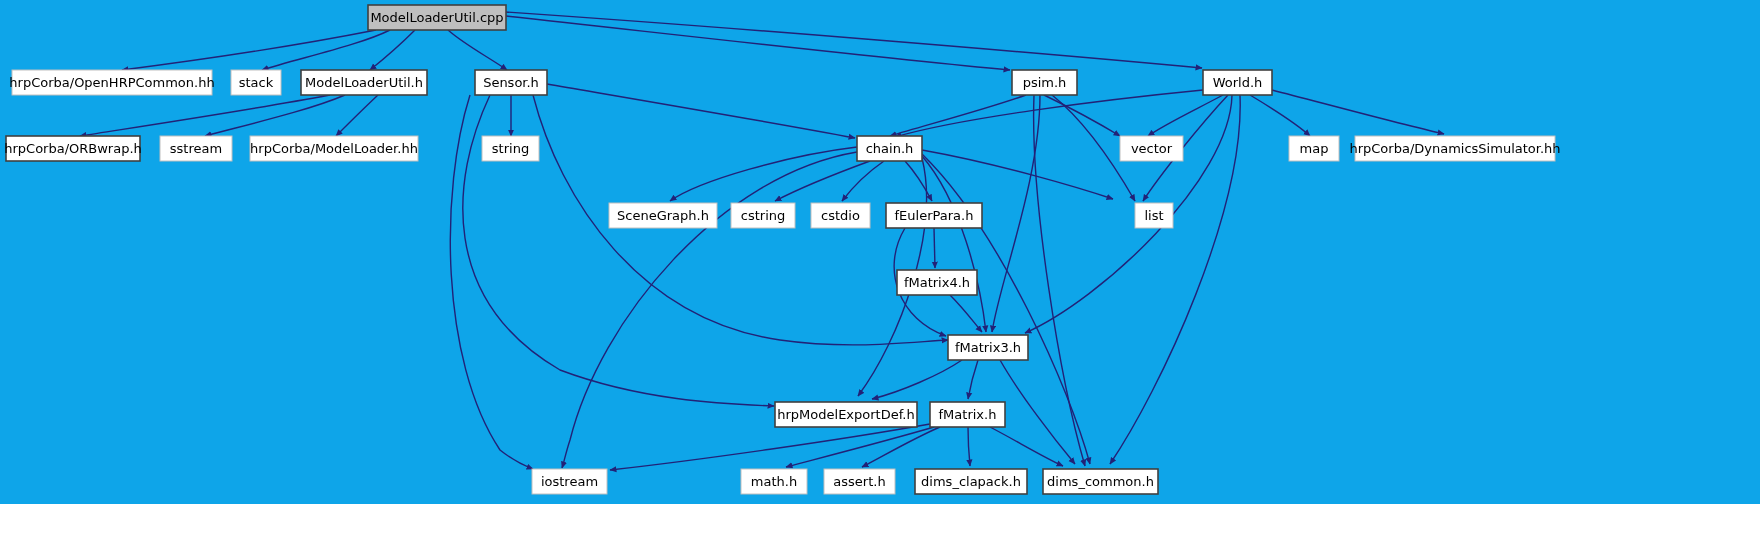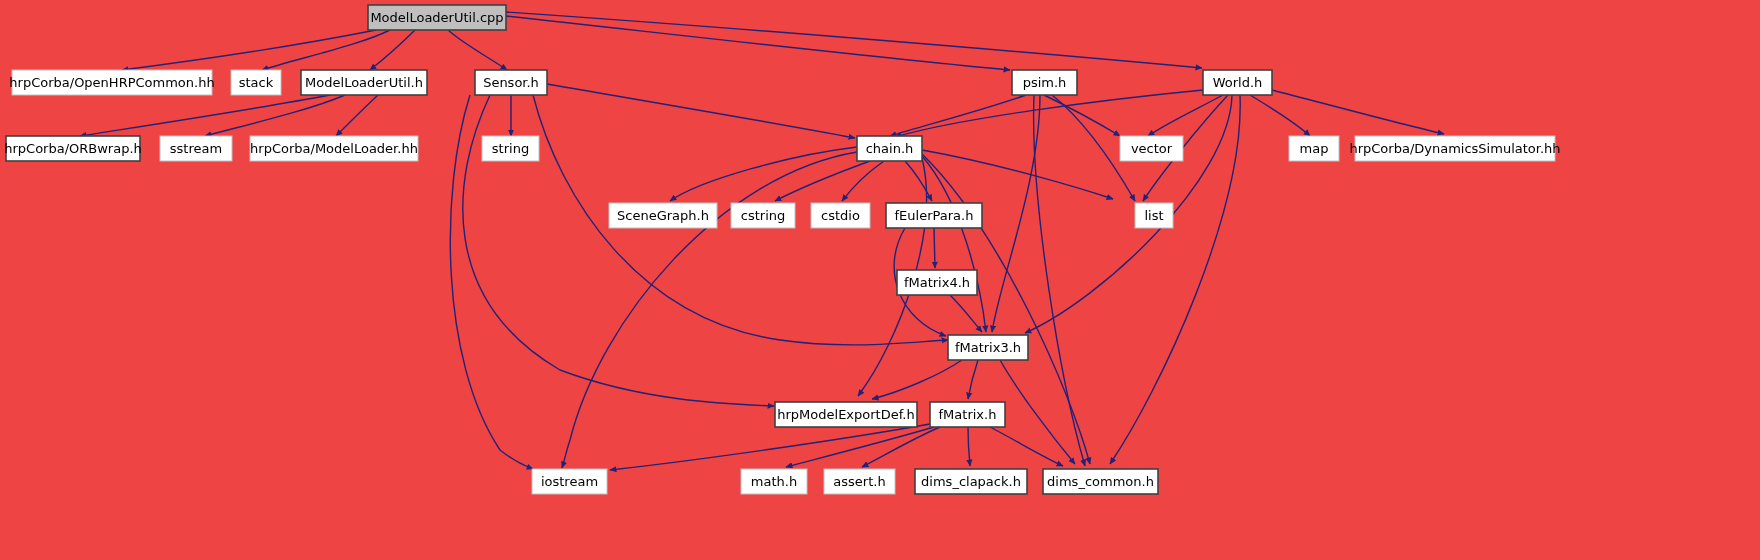--- a/index.html
+++ b/index.html
@@ -6,22 +6,22 @@
     margin: 0;
     padding: 0;
     background: #ffffff;
   }
   body {
     font-family: "DejaVu Sans", sans-serif;
   }
   #graph-root {
     position: relative;
     width: 1760px;
-    height: 560px;
-    background: #ef4444;
+    height: 504px;
+    background: #0ea5e9;
     overflow: hidden;
   }
   svg.graph-canvas {
     position: absolute;
     top: 0; left: 0;
     width: 1760px;
     height: 560px;
   }
   .node-box rect {
     fill: #ffffff;

